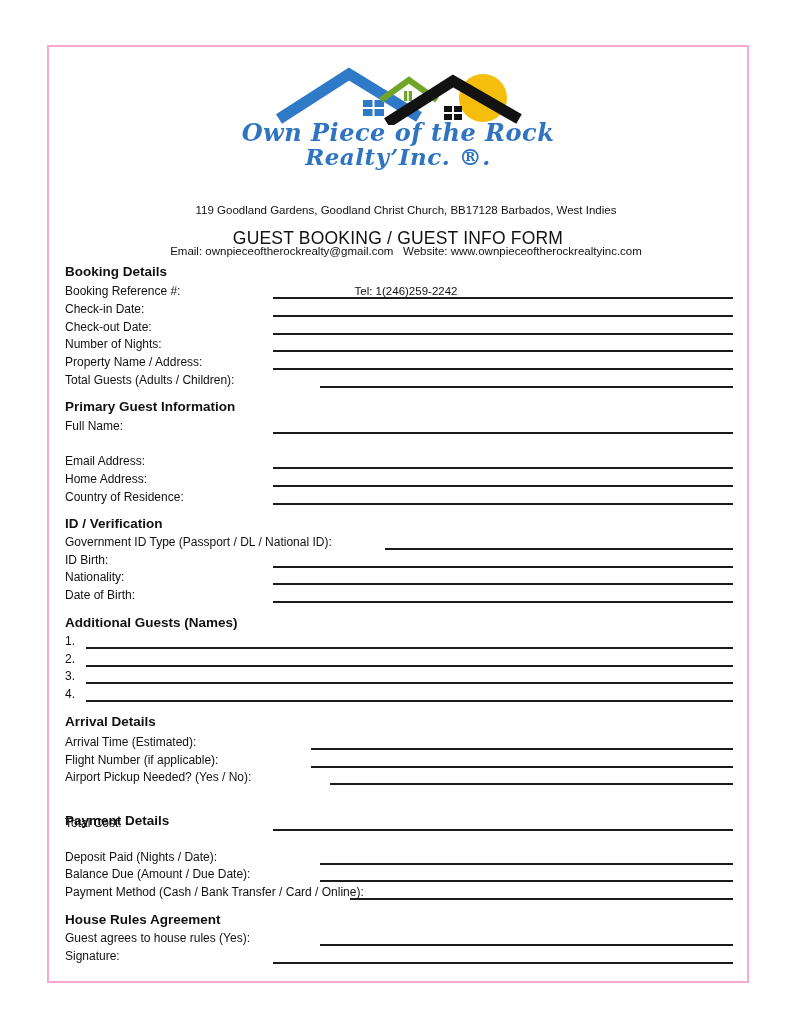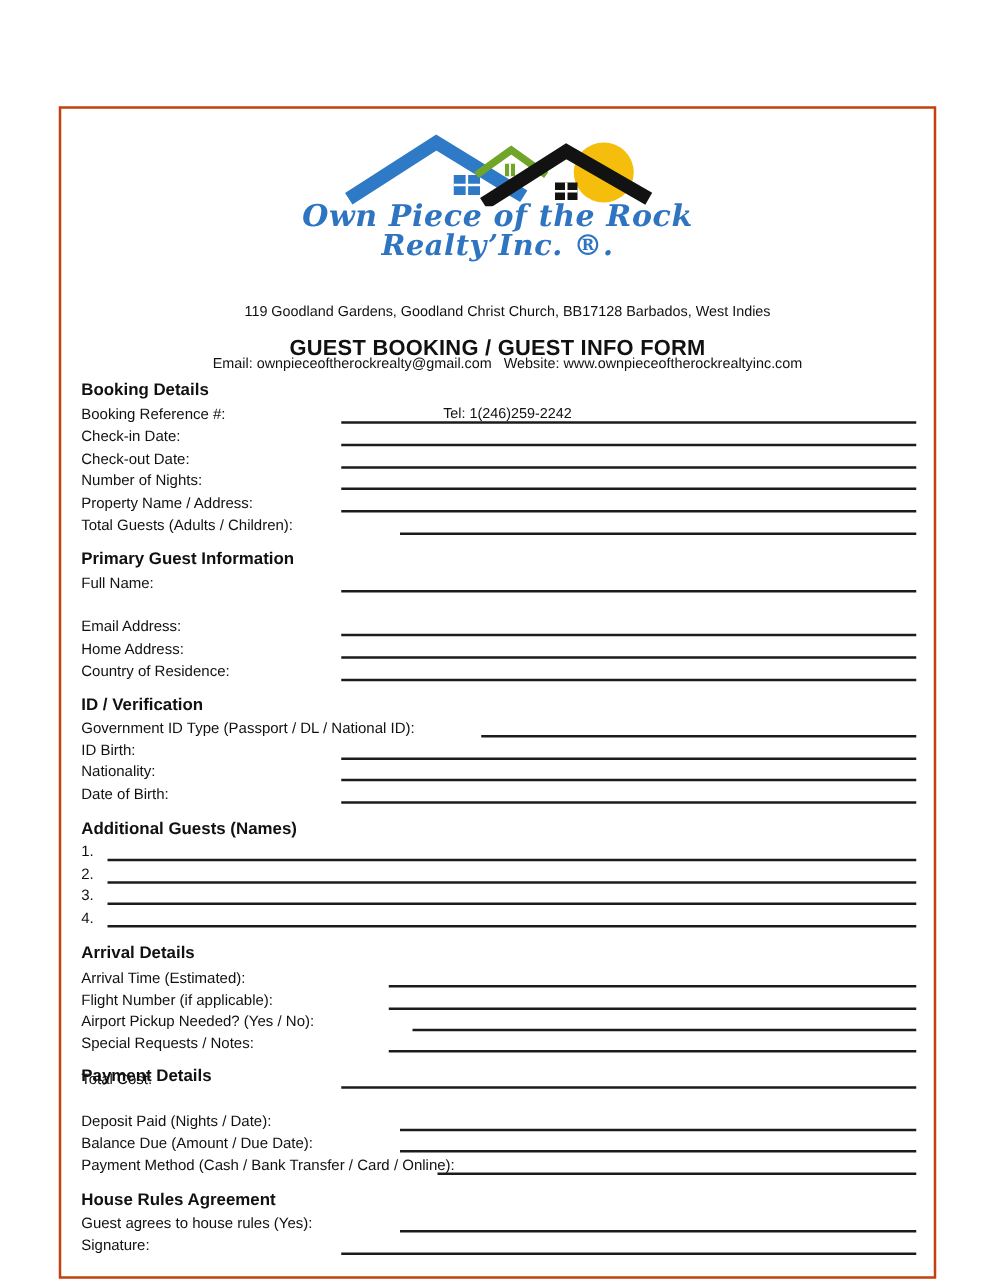--- a/index.html
+++ b/index.html
@@ -1,27 +1,27 @@
 <!DOCTYPE html>
 <html><head>
 <meta charset="utf-8">
 <style>
   html,body{margin:0;padding:0;background:#ffffff;}
   body{width:796px;height:1030px;position:relative;font-family:"Liberation Sans",sans-serif;color:#111;}
   .page{
     position:absolute;left:47px;top:45px;width:702px;height:938px;
-    border:2px solid #c2410c;background:#fff;box-sizing:border-box;overflow:hidden;margin-top:40px;
+    border:2px solid #f9a8d4;background:#fff;box-sizing:border-box;overflow:hidden;
   }
   .logo-wrap{position:absolute;top:20px;left:0;right:0;text-align:center;}
   .logo-svg{display:block;margin:0 auto;}
   .logo-text{font-family:"DejaVu Serif",serif;font-style:italic;font-weight:bold;color:#2f74c0;line-height:1.02;margin-top:-4px;}
   .logo-line1{font-size:24px;letter-spacing:.5px;}
   .logo-line2{font-size:23px;letter-spacing:.5px;text-align:center;}
   .contact{position:absolute;top:130px;left:0;right:0;text-align:center;font-size:11.5px;line-height:13.5px;white-space:pre;padding-left:16px;}
-  .form-title{position:absolute;top:181px;left:0;right:0;text-align:center;font-size:17.5px;font-weight:bold;letter-spacing:.2px;}
+  .form-title{position:absolute;top:181px;left:0;right:0;text-align:center;font-size:17.5px;font-weight:normal;letter-spacing:.2px;}
   .sec-heading{position:absolute;left:16px;font-size:13.5px;font-weight:bold;}
   .row{position:absolute;left:16px;right:14px;height:17px;}
   .row .lbl{position:absolute;left:0;bottom:1px;font-size:12px;white-space:nowrap;}
   .row .line{position:absolute;bottom:0;right:0;border-top:2px solid #1c1c1c;}
 </style>
 </head>
 <body>
 
 <div class="page">
 
@@ -144,24 +144,20 @@
     <span class="line" style="left:246px"></span>
   </div>
   <div class="row" style="top:704px">
     <span class="lbl">Flight Number (if applicable):</span>
     <span class="line" style="left:246px"></span>
   </div>
   <div class="row" style="top:721px">
     <span class="lbl">Airport Pickup Needed? (Yes / No):</span>
     <span class="line" style="left:265px"></span>
   </div>
-  <div class="row" style="top:738px">
-    <span class="lbl">Special Requests / Notes:</span>
-    <span class="line" style="left:246px"></span>
-  </div>
 
   <div class="sec-heading" style="top:766px">Payment Details</div>
   <div class="row" style="top:767px">
     <span class="lbl">Total Cost:</span>
     <span class="line" style="left:208px"></span>
   </div>
   <div class="row" style="top:801px">
     <span class="lbl">Deposit Paid (Nights / Date):</span>
     <span class="line" style="left:255px"></span>
   </div>

